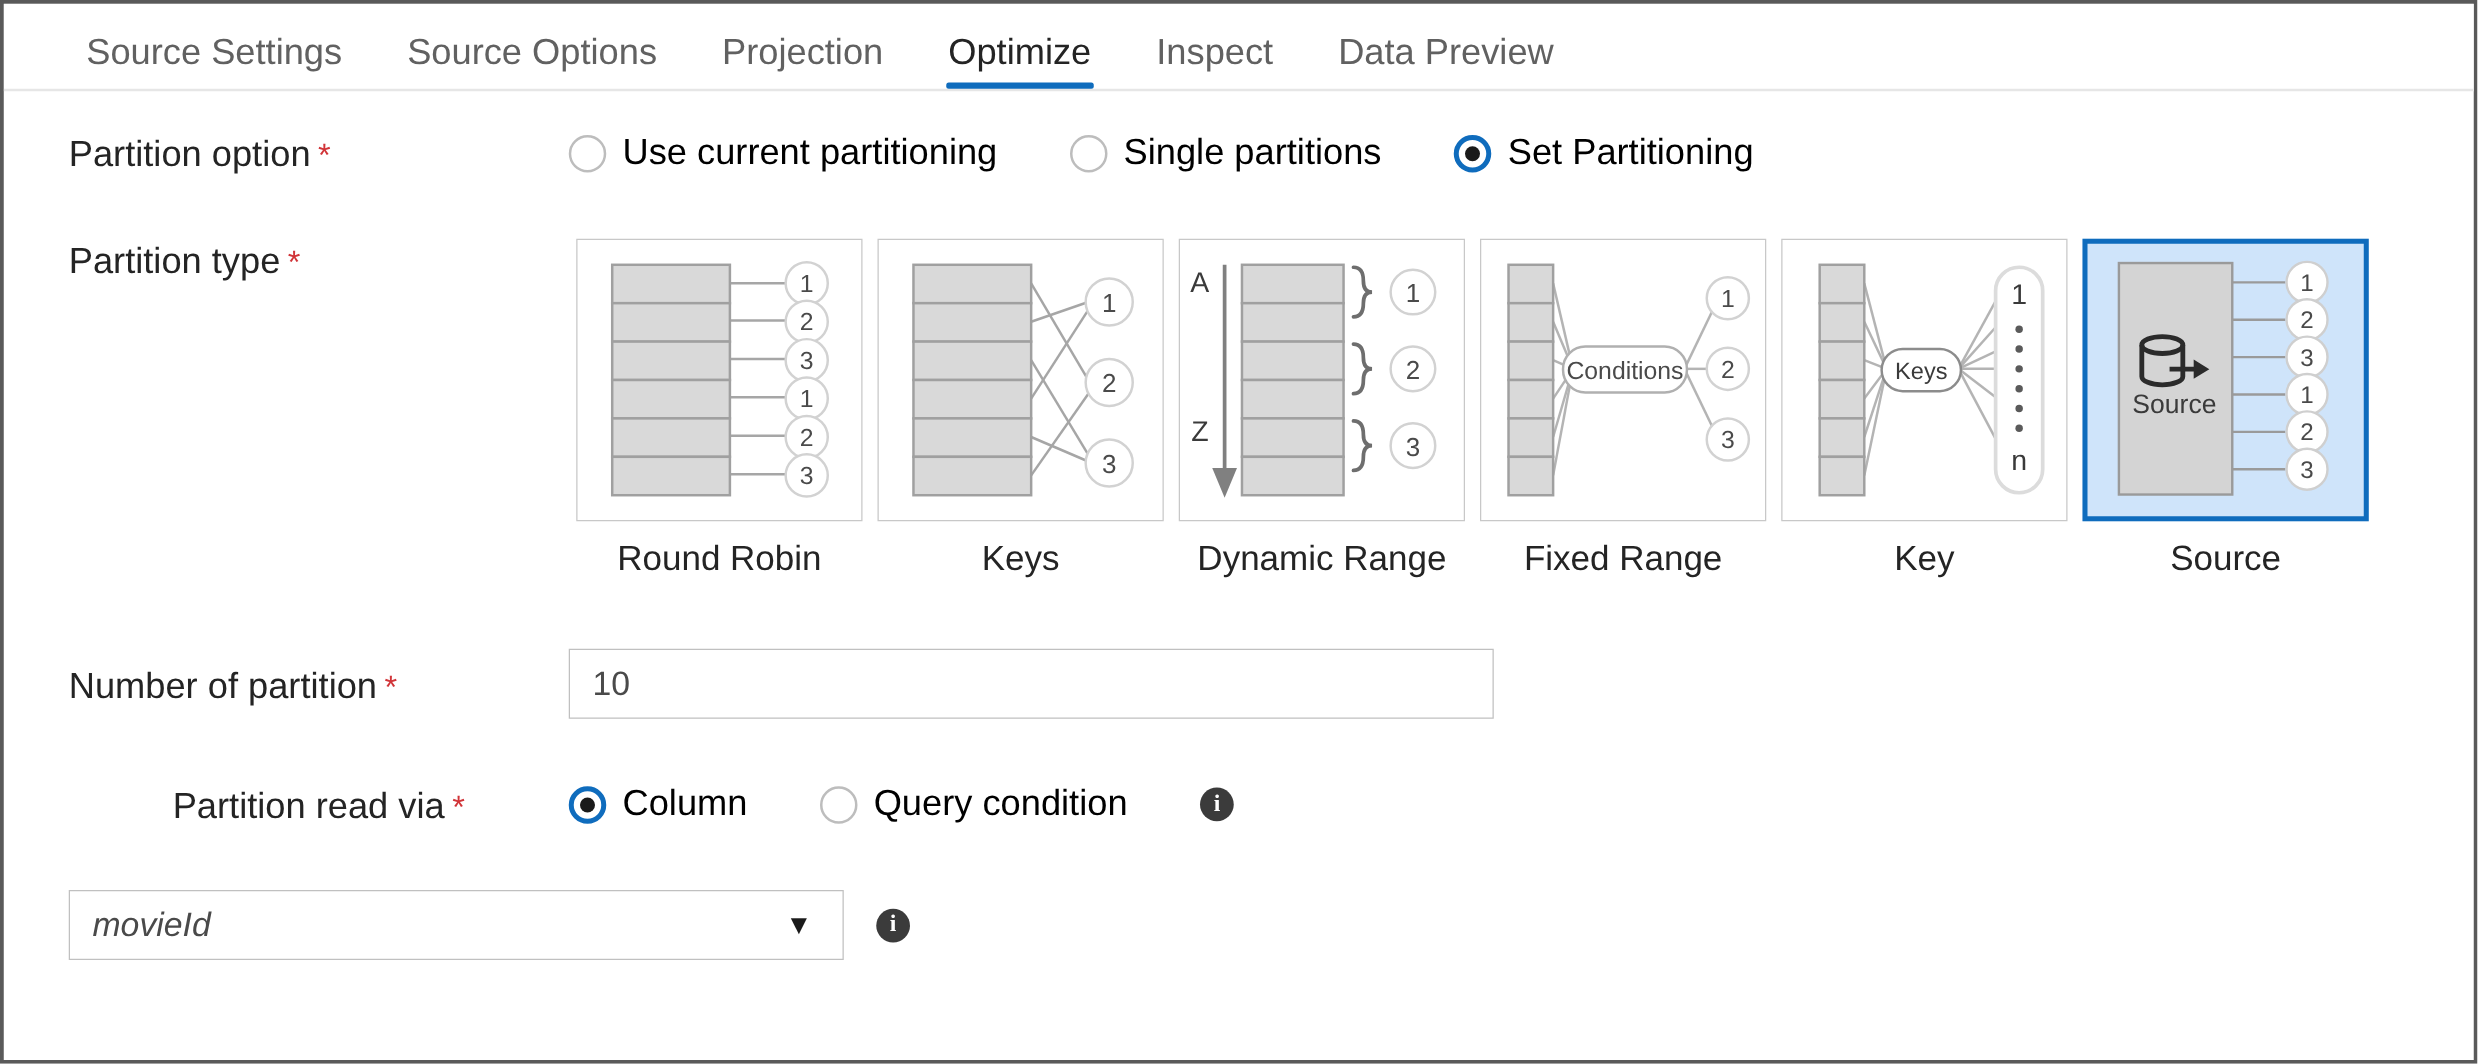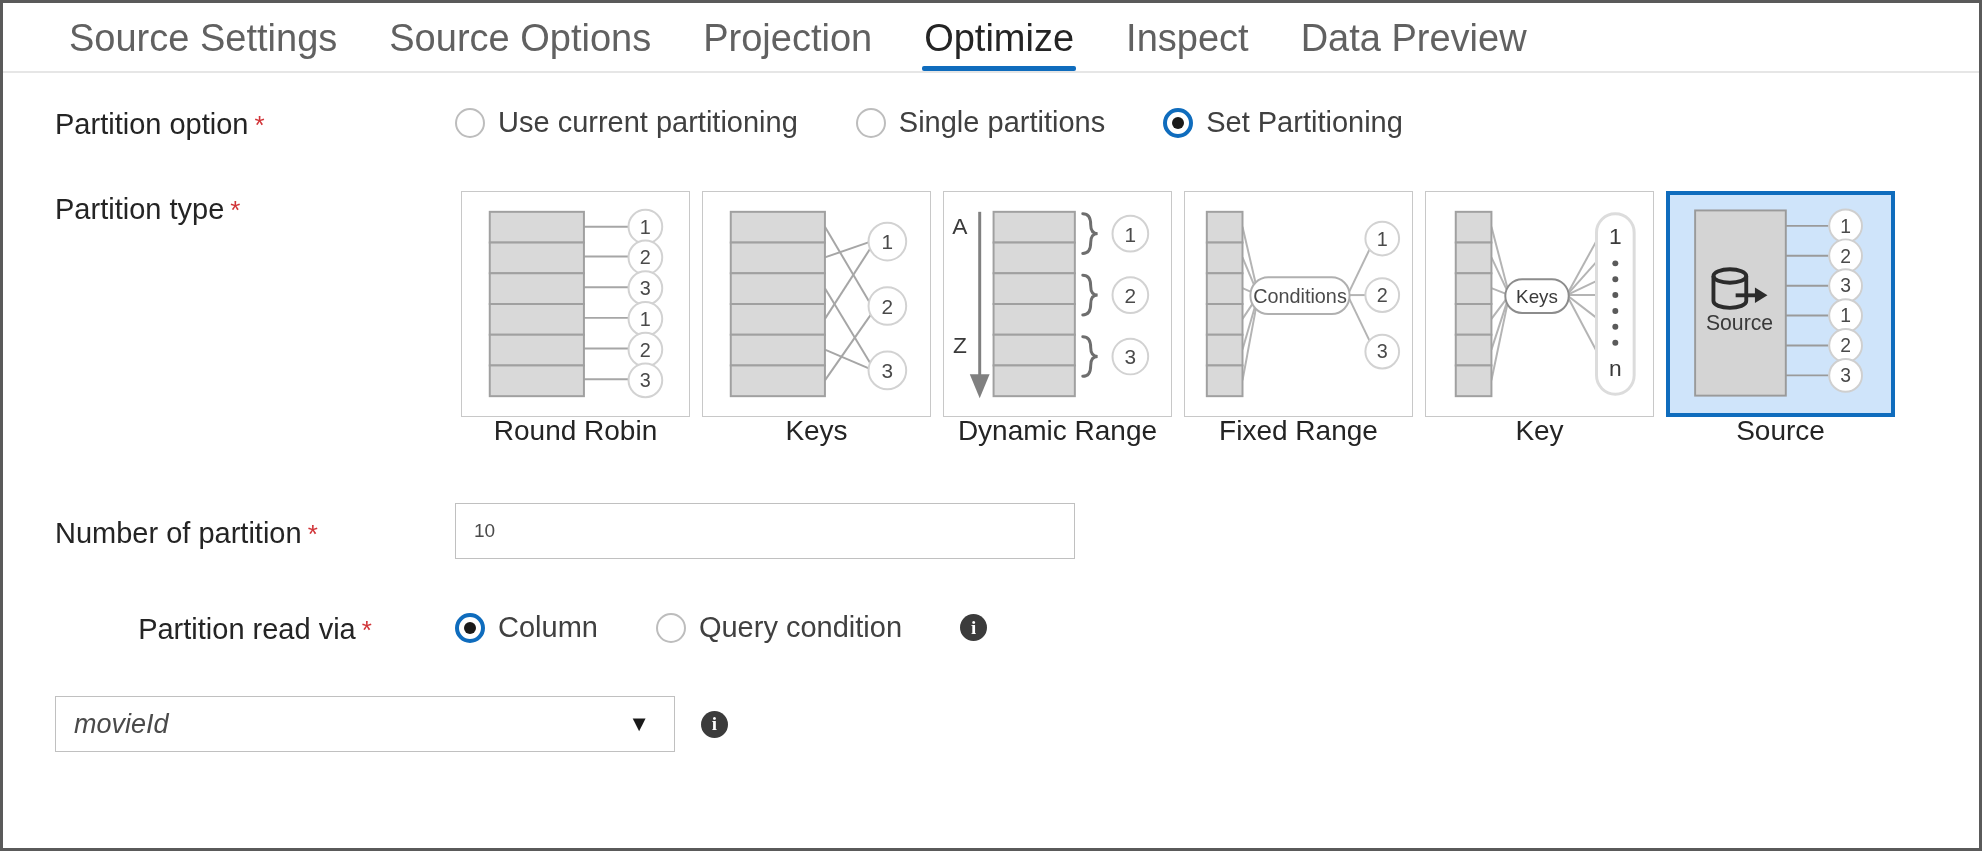--- a/index.html
+++ b/index.html
@@ -25,21 +25,21 @@
     height:70px;
     display:flex;
     align-items:flex-end;
     padding-left:40px;
     background:#ffffff;
     border-bottom:2px solid #e6e6e6;
   }
   .tab {
     position:relative;
     padding:0 26px 14px 26px;
-    font-size:38px;
+    font-size:29px;
     color:#616161;
     line-height:1;
     white-space:nowrap;
     cursor:pointer;
   }
   .tab.active { color:#242424; }
   .tab.active .tab-underline {
     position:absolute;
     left:24px; right:24px; bottom:0;
     height:5px;
@@ -94,21 +94,21 @@
   }
   .radio-opt.checked .radio-mark::after {
     content:"";
     position:absolute;
     left:50%; top:50%;
     width:12px; height:12px;
     margin:-6px 0 0 -6px;
     border-radius:50%;
     background:#1a1a1a;
   }
-  .radio-label { font-size:29px; color:#404040; line-height:1; }
+  .radio-label { font-size:29px; color:#000000; line-height:1; }
 
   
   .info-icon {
     width:27px; height:27px;
     border-radius:50%;
     background:#3b3b3b;
     color:#ffffff;
     font-size:19px;
     font-weight:bold;
     display:inline-flex;
@@ -136,33 +136,34 @@
     background:#ffffff;
     position:relative;
     overflow:hidden;
     cursor:pointer;
   }
   .card.selected {
     border:4px solid #0f6cbd;
     background:#cfe4fa;
   }
   .card-label {
+    margin-top:16px;
     font-size:28px;
     color:#242424;
     white-space:nowrap;
     line-height:1;
   }
   .card svg { display:block; width:100%; height:100%; }
 
   
   .text-input {
-    width:620px; height:56px;
+    width:740px; height:56px;
     border:1px solid #c0c0c0;
     background:#ffffff;
-    font-size:19px;
+    font-size:27px;
     color:#4a4a4a;
     padding:0 18px;
     font-family:"Liberation Sans", sans-serif;
     line-height:54px;
   }
   
   .select-wrap {
     position:relative;
     width:620px; height:56px;
     border:1px solid #c0c0c0;

